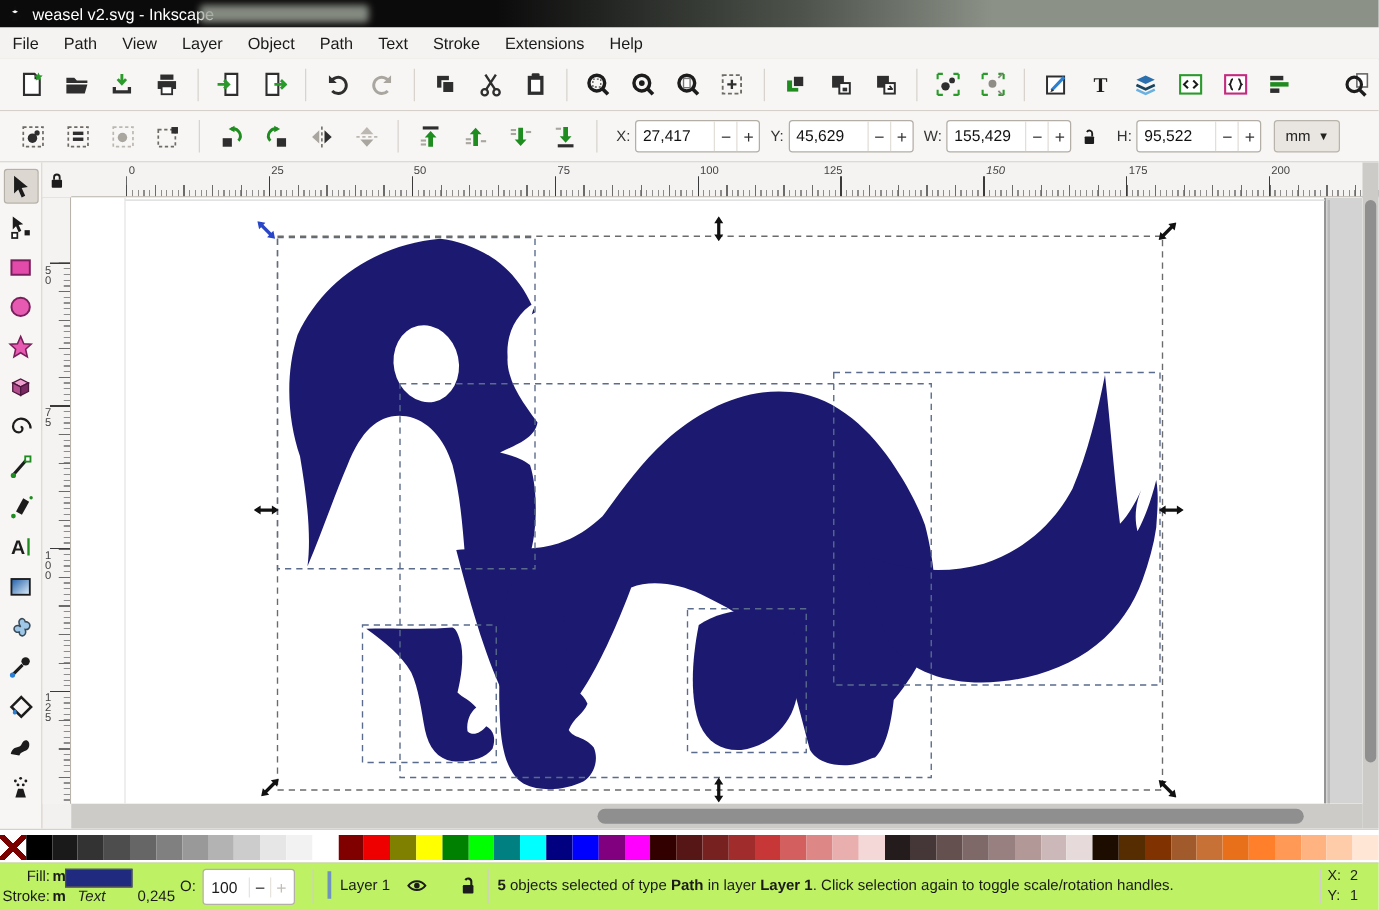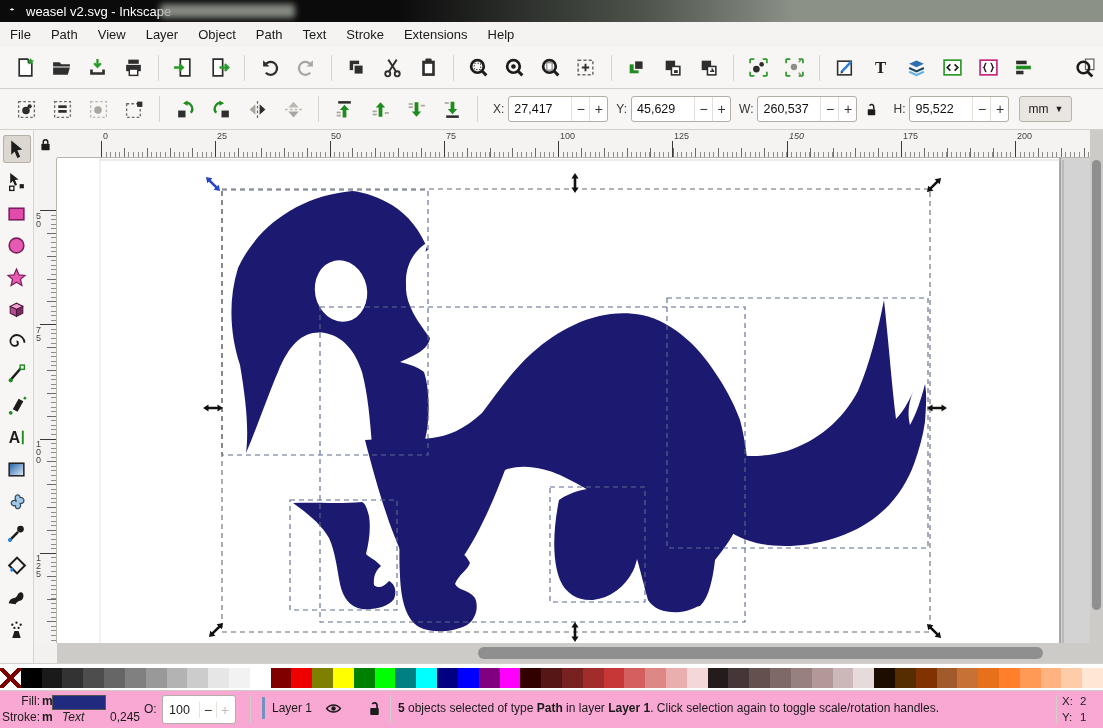--- a/index.html
+++ b/index.html
@@ -74,21 +74,21 @@
   #vscroll{left:1090px;top:130px;width:13px;height:533px;background:#cccbc8;}
   #vthumb{left:2px;top:30px;width:9px;height:450px;background:#8f8f8f;border-radius:5px;position:absolute;}
   
   #palette{left:0;top:663px;width:1103px;height:27px;background:#fff;border-top:1px solid #d5d1ca;
     display:flex;align-items:center;padding:0 0 0 0;}
   .sw{flex:1 1 auto;height:20px;}
   .sw-none{background:
      linear-gradient(45deg,transparent 42%,#7a0000 42% 58%,transparent 58%),
      linear-gradient(-45deg,transparent 42%,#7a0000 42% 58%,transparent 58%),#fdfdfd;}
   
-  #statusbar{left:0;top:690px;width:1103px;height:38px;background:#f9a8d4;border-top:1px solid #cfccc6;
+  #statusbar{left:0;top:690px;width:1103px;height:38px;background:#bef264;border-top:1px solid #cfccc6;
     font-size:12px;color:#1a1a1a;}
   .fs-lbl{position:absolute;text-align:right;width:46px;}
   .ital{font-style:italic;color:#222;}
   #fillswatch{left:52px;top:4px;width:52px;height:13px;position:absolute;border:1px solid #555;}
   #opacity-box{left:162px;top:4px;width:72px;height:27px;position:absolute;display:flex;align-items:center;
     background:#fff;border:1px solid #b3aea6;border-radius:3px;}
   #opacity-box .val{width:30px;padding-left:6px;font-size:12.5px;}
   #opacity-box .sbtn{width:16px;text-align:center;color:#333;border-left:1px solid #e7e3dd;font-size:14px;}
   #opacity-box .sbtn.dim{color:#c2beb7;}
   .ssep{position:absolute;top:4px;width:1px;height:28px;background:#d2cec8;}
@@ -620,21 +620,21 @@
     <span class="sbtn">+</span>
   </span>
   <span class="spinlbl">Y:</span>
   <span class="spin">
     <span class="val">45,629</span>
     <span class="sbtn">−</span>
     <span class="sbtn">+</span>
   </span>
   <span class="spinlbl">W:</span>
   <span class="spin">
-    <span class="val">260,537</span>
+    <span class="val">155,429</span>
     <span class="sbtn">−</span>
     <span class="sbtn">+</span>
   </span>
   <span class="lockbtn">
       <svg>
         <use href="#ic-lockopen"></use>
       </svg>
     </span>
   <span class="spinlbl">H:</span>
   <span class="spin">
@@ -735,21 +735,21 @@
   <svg>
       <use href="#ic-lockclosed"></use>
     </svg>
 </div>
 <div id="hruler" class="abs">
     <span class="hlab" style="left: 46px;">0</span>
     <span class="hlab" style="left: 160px;">25</span>
     <span class="hlab" style="left: 274px;">50</span>
     <span class="hlab" style="left: 389px;">75</span>
     <span class="hlab" style="left: 503px;">100</span>
-    <span class="hlab" style="left: 617px;">125</span>
+    <span class="hlab" style="left: 602px;">125</span>
     <span class="hlab" style="left: 732px; font-style: italic;">150</span>
     <span class="hlab" style="left: 846px;">175</span>
     <span class="hlab" style="left: 960px;">200</span>
   </div>
 <div id="vruler" class="abs">
     <span class="vlab" style="top: 54px;">5
 0</span>
     <span class="vlab" style="top: 168px;">7
 5</span>
     <span class="vlab" style="top: 282px;">1

